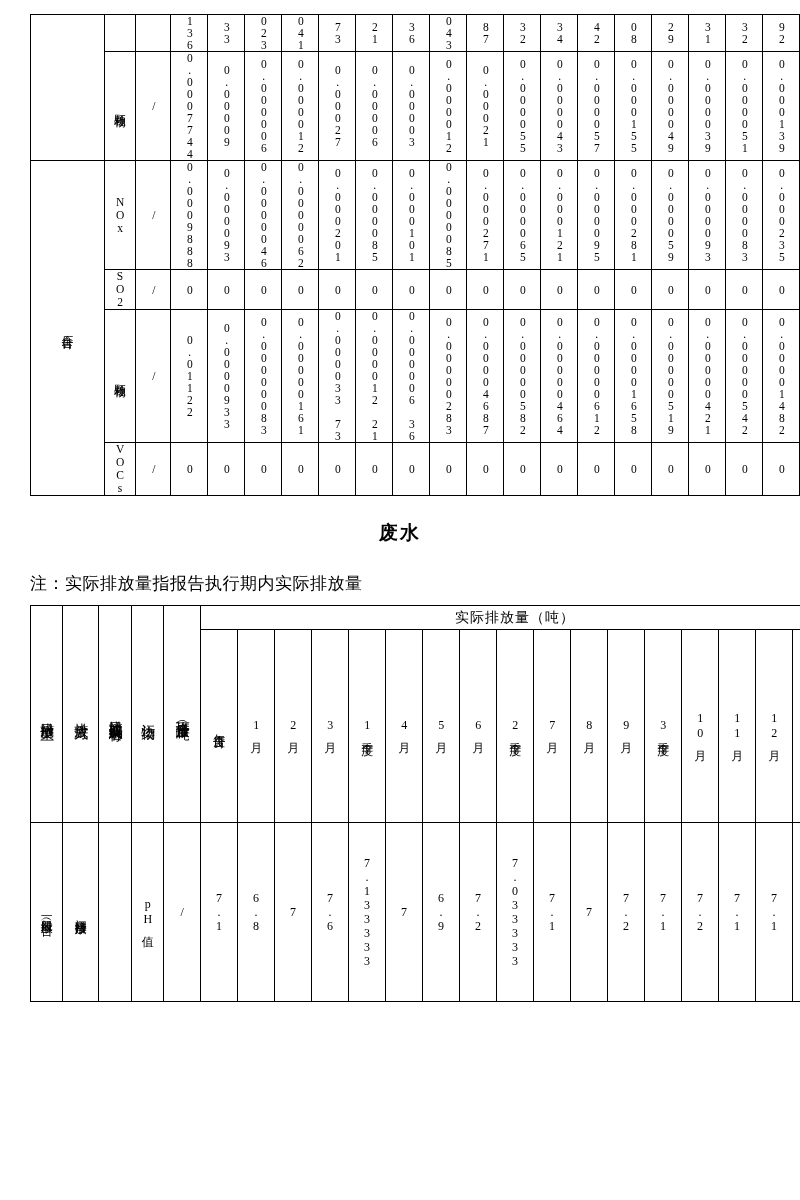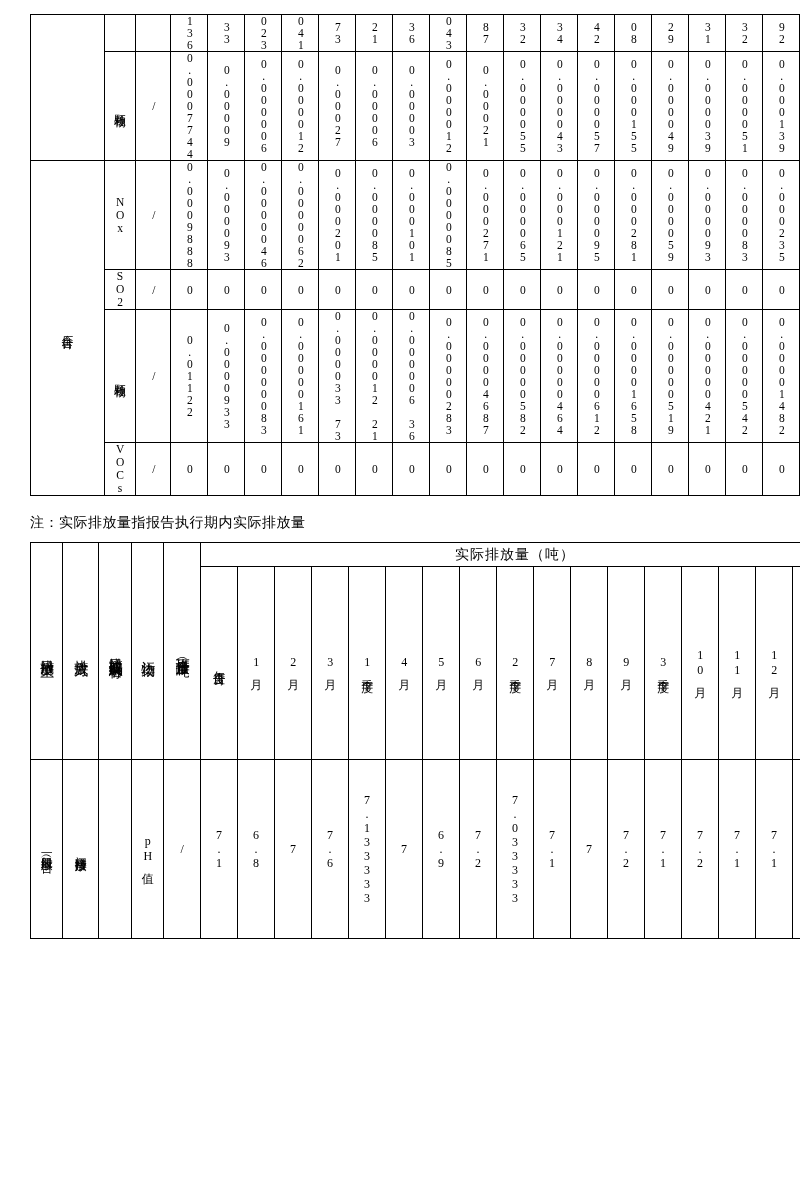--- a/index.html
+++ b/index.html
@@ -84,22 +84,22 @@
   
   .section-title {
     text-align: center;
     font-size: 19px;
     font-weight: bold;
     font-family: "Liberation Sans", "DejaVu Sans", sans-serif;
     margin: 24px 0 0 0;
     letter-spacing: 2px;
   }
   .note-line {
-    font-size: 14px;
-    margin: 18px 0 10px 0;
+    font-size: 17px;
+    margin: 26px 0 10px 0;
     letter-spacing: 0.5px;
   }
 
   
   #water-table { font-size: 12px; }
   .w-type  { width: 32px; }
   .w-mode  { width: 36px; }
   .w-code  { width: 33px; }
   .w-poll  { width: 32px; }
   .w-perm  { width: 37px; }
@@ -716,20 +716,21 @@
           </td>
           <td>
             <div class="cellwrap">
               <span class="vnum">0</span>
             </div>
           </td>
         </tr>
       </tbody>
   </table>
 
+  <div class="section-title">废水</div>
 
   <div class="note-line">注：实际排放量指报告执行期内实际排放量</div>
 
   <table class="doc" id="water-table">
     <colgroup>
       <col class="w-type">
         <col class="w-mode">
         <col class="w-code">
         <col class="w-poll">
         <col class="w-perm">

